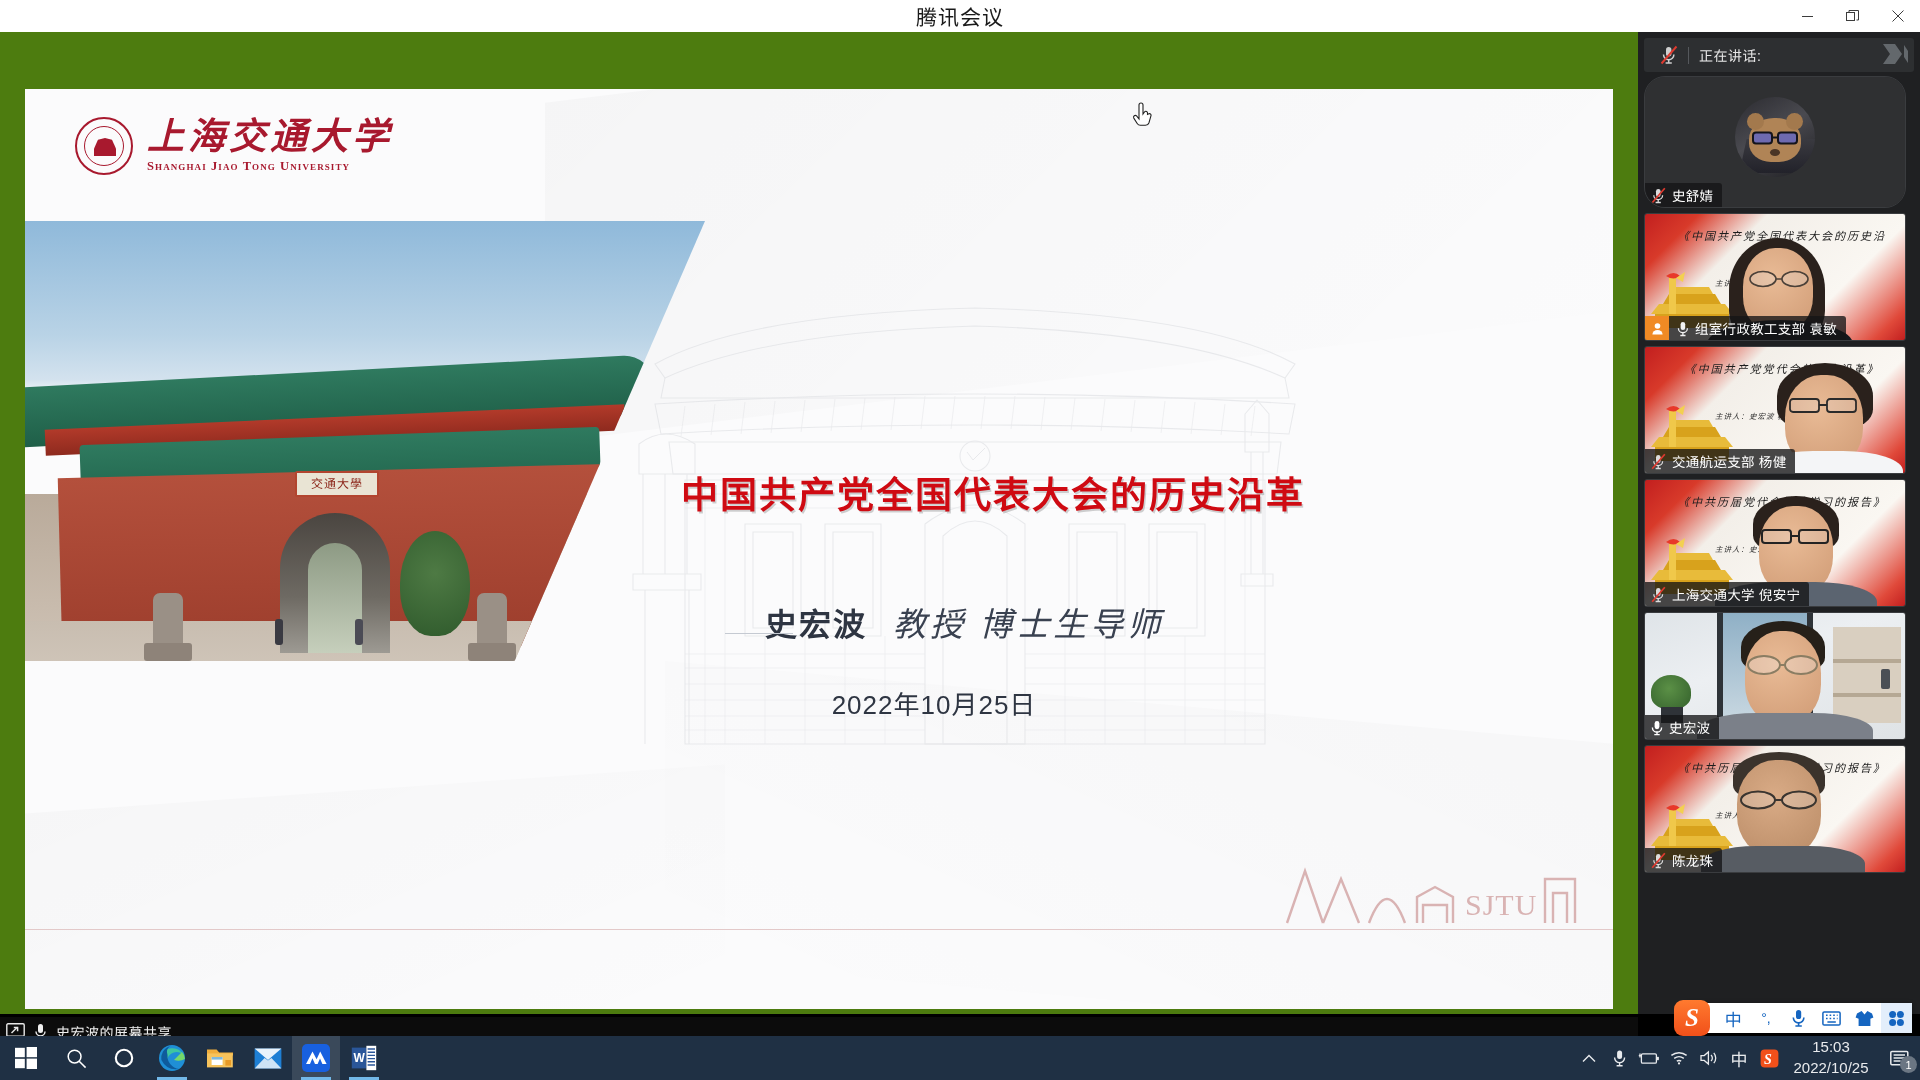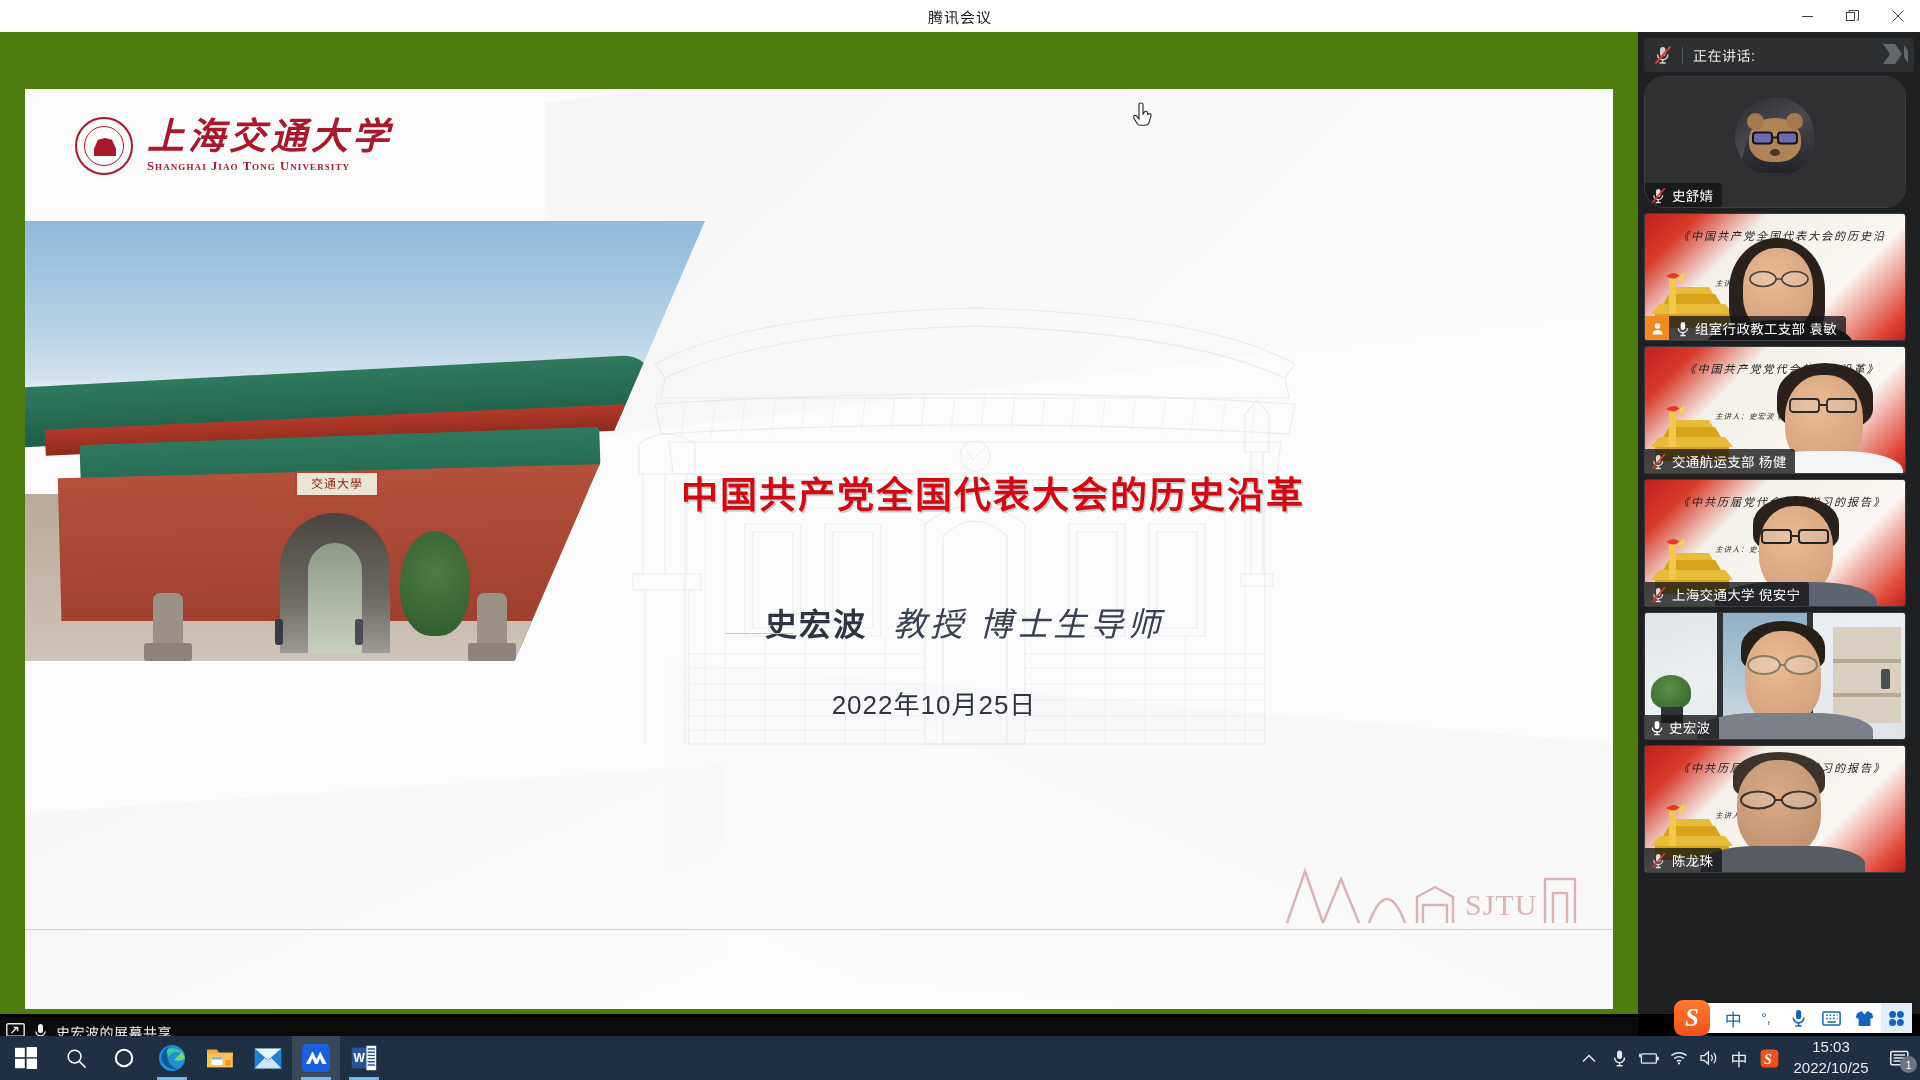--- a/index.html
+++ b/index.html
@@ -10,21 +10,21 @@
     background: #000;
   }
 
   
   .titlebar {
     position: absolute; left: 0; top: 0; width: 1920px; height: 32px;
     background: #ffffff; display: flex; align-items: center;
     justify-content: center;
   }
   .titlebar-title {
-    font-size: 15px; color: #1a1a1a; letter-spacing: 1px;
+    font-size: 21px; color: #1a1a1a; letter-spacing: 1px;
   }
   .win-controls {
     position: absolute; right: 0; top: 0; height: 32px; display: flex;
   }
   .win-btn {
     width: 45px; height: 32px; display: flex; align-items: center;
     justify-content: center; color: #3c3c3c;
   }
   .win-btn svg { display: block; }
 
@@ -193,21 +193,21 @@
   .sharebar-text { color: #f0f0f0; font-size: 14px; letter-spacing: 0.5px; }
 
   
   .sidebar {
     position: absolute; left: 1638px; top: 32px; width: 282px; height: 982px;
     background: #1f2022;
   }
   .speaking-bar {
     position: relative; margin: 6px 6px 0 6px; height: 34px;
     background: #2d2f31; border-radius: 3px;
-    display: flex; align-items: center; padding-left: 10px; gap: 10px;
+    display: flex; align-items: center; padding-left: 16px; gap: 10px;
   }
   .speaking-sep { width: 1px; height: 17px; background: #55585c; }
   .speaking-text { color: #e6e6e6; font-size: 14px; letter-spacing: 0.5px; }
   .tm-logo {
     position: absolute; right: 4px; top: 3px; width: 30px; height: 26px;
     opacity: .85;
   }
 
   .tiles { position: absolute; left: 0; top: 44px; width: 282px; height: 938px; }
   .tile {

